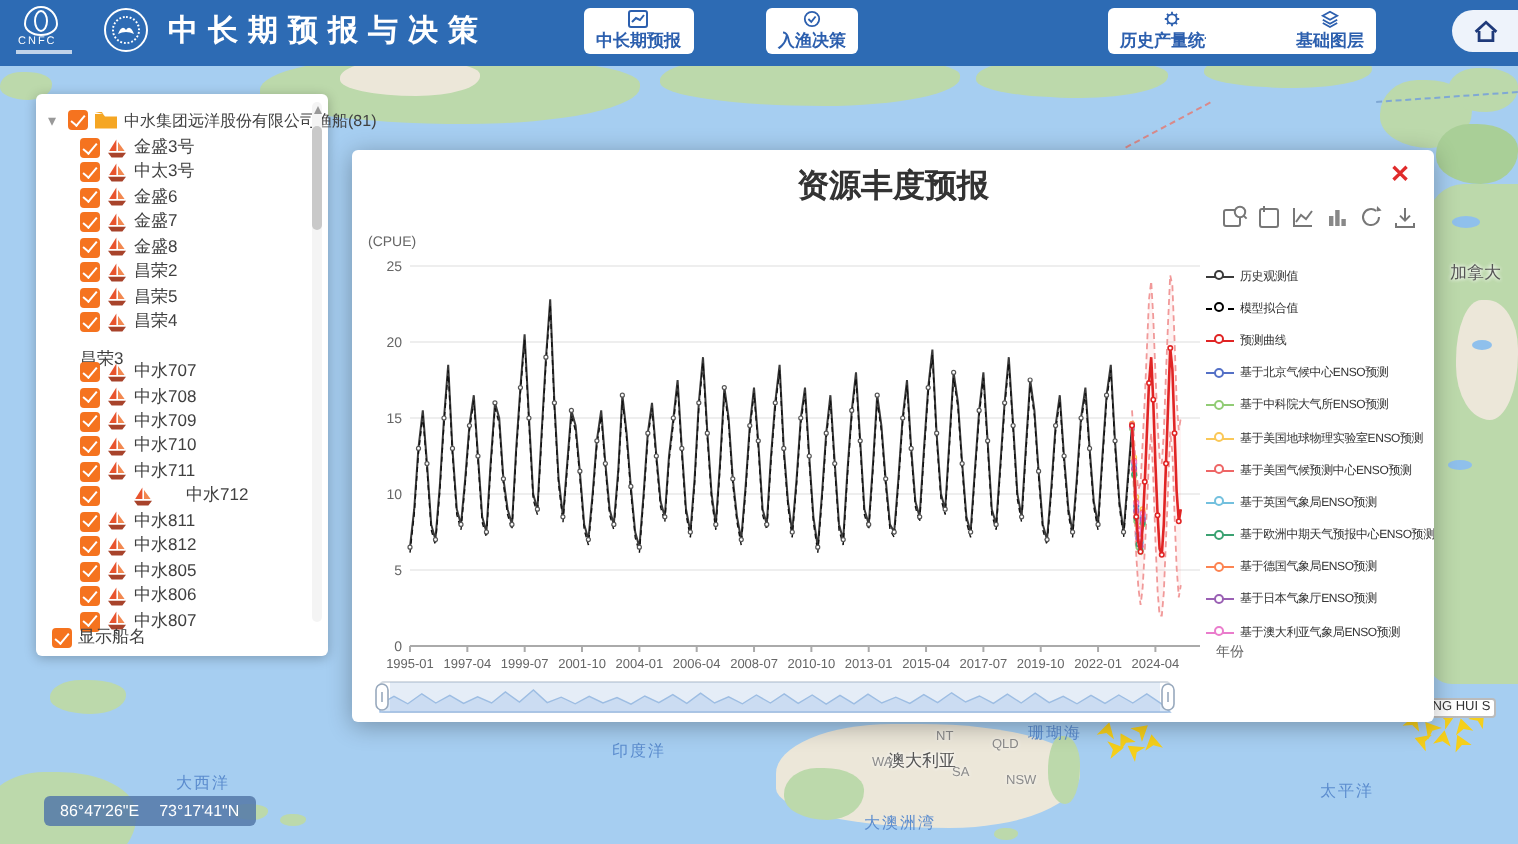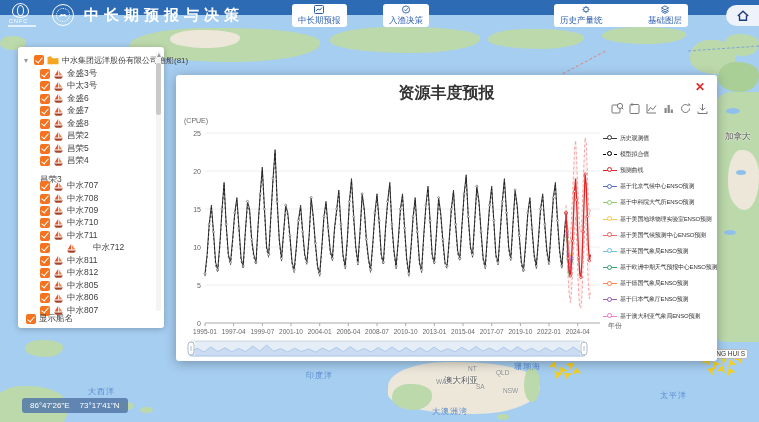--- a/index.html
+++ b/index.html
@@ -19,27 +19,27 @@
   .dash-line { position:absolute; border-top:1px dashed #d98a8a; }
   .dash-line.gray { border-top:1px dashed #7fa8d4; }
   .vessel-marker { position:absolute; width:9px; height:9px; background:#f5cf1b;
      clip-path:polygon(50% 0,100% 85%,50% 62%,0 85%); filter:drop-shadow(0 0 1px #6b5600); }
   .vessel-chip { position:absolute; background:#fff; border:1px solid #bbb; border-radius:2px;
      font-size:6.5px; color:#333; padding:0 2px; line-height:8px; white-space:nowrap; }
   #coord-chip { position:absolute; left:22px; top:398px; background:rgba(84,120,168,.85);
      border-radius:3px; color:#fff; font-size:8px; padding:3px 8px; display:flex; gap:10px; white-space:nowrap; }
 
   
-  #topbar { position:absolute; left:0; top:0; width:759px; height:15px; background:#2d6bb4; z-index:30; }
+  #topbar { position:absolute; left:0; top:0; width:759px; height:33px; background:#2d6bb4; z-index:30; }
   .logo-ring { position:absolute; border:1.5px solid #fff; border-radius:50%; }
   #brand-title { position:absolute; left:84px; top:6px; color:#fff; font-size:15px; font-weight:bold; letter-spacing:5px; white-space:nowrap; }
   .nav-btn { position:absolute; top:4px; height:23px; background:#fff; border:none; border-radius:3px;
      display:flex; flex-direction:column; align-items:center; justify-content:center; gap:1px;
      color:#2c5fae; cursor:pointer; padding:0 6px; }
-  .nav-btn .nav-label { font-size:8.5px; font-weight:normal; white-space:nowrap; }
+  .nav-btn .nav-label { font-size:8.5px; font-weight:bold; white-space:nowrap; }
   #home-btn { position:absolute; right:0; top:5px; width:33px; height:21px; background:#eef3fb;
      border:none; border-radius:12px 0 0 12px; display:flex; align-items:center; justify-content:center; cursor:pointer; }
 
   
   #sidebar { position:absolute; left:18px; top:47px; width:146px; height:281px; background:#fff;
      border-radius:3px; box-shadow:0 1px 6px rgba(0,0,0,.25); z-index:20; }
   .tree-row { position:absolute; display:flex; align-items:center; gap:3px; height:12px; cursor:pointer; white-space:nowrap; }
   .tree-label { font-size:8.5px; color:#404040; }
   .cb { width:10px; height:10px; min-width:10px; background:#f5731f; border-radius:2px; position:relative; }
   .cb::after { content:""; position:absolute; left:2.5px; top:0.5px; width:3px; height:6px;

